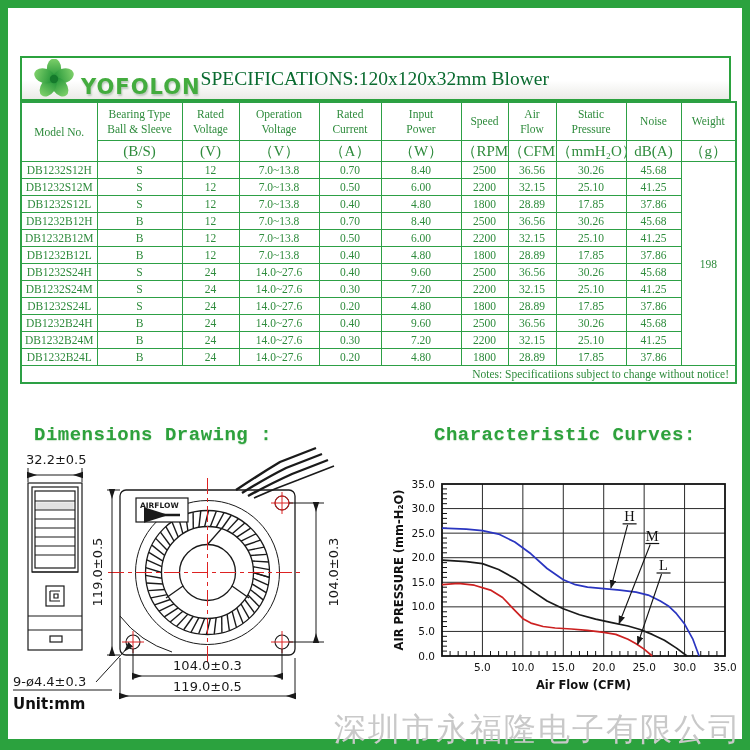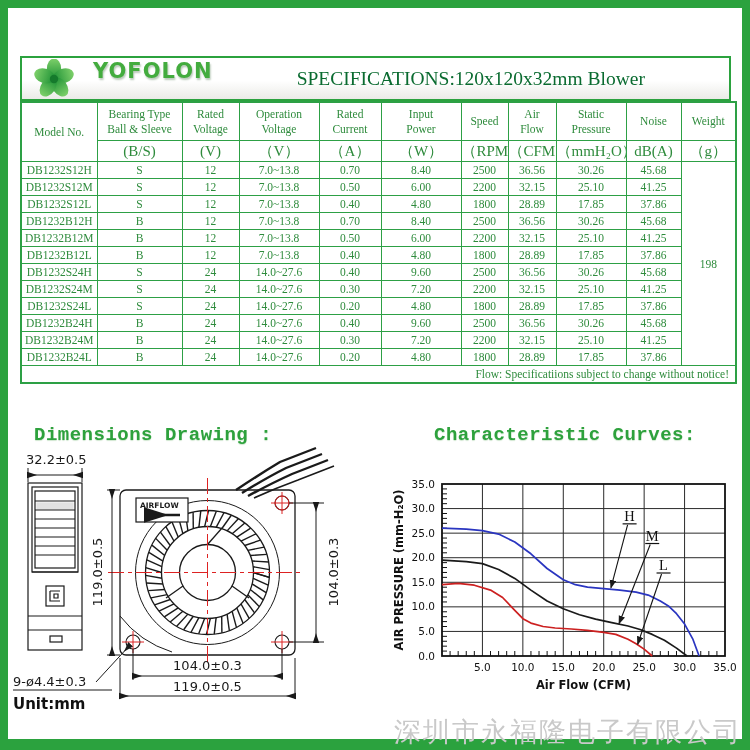--- a/index.html
+++ b/index.html
@@ -4,24 +4,24 @@
 <style>
   html,body{margin:0;padding:0}
   body{width:750px;height:750px;position:relative;background:#fff;
        font-family:"Liberation Serif",serif;overflow:hidden}
   .frame{position:absolute;inset:0;border:8px solid #2ba23e;border-bottom-width:11px;pointer-events:none;z-index:5}
 
   
   .header-box{position:absolute;left:20px;top:56px;width:711px;height:45px;
        border:2px solid #2ba23e;background:linear-gradient(180deg,#ffffff 55%,#ebebe7 100%);
        display:flex;align-items:center;box-sizing:border-box}
-  .logo{display:flex;align-items:flex-start;gap:19px;padding-left:12px}
+  .logo{display:flex;align-items:flex-end;gap:7px;padding-left:12px}
   .logo-text{font-family:"DejaVu Sans",sans-serif;font-weight:bold;font-size:21px;color:#43ac3e;
        letter-spacing:1px;text-shadow:1px 2px 2px #b8c8b8}
-  .spec-title{flex:1;text-align:center;font-size:19.5px;color:#0a6b30;white-space:nowrap}
+  .spec-title{flex:1;text-align:left;font-size:19.5px;color:#0a6b30;white-space:nowrap}
 
   
   .spec-table{position:absolute;left:20px;top:101px;width:715px;border-collapse:collapse;
        table-layout:fixed;border:2px solid #2da045}
   .spec-table th,.spec-table td{border:1px solid #2da045;color:#2e8b3c;text-align:center;
        font-size:11.5px;font-weight:normal;padding:0;overflow:hidden;white-space:nowrap}
   .spec-table thead tr.hrow1 th{height:37px;line-height:1.3}
   .spec-table thead tr.hrow2 th{height:20px;font-size:15px}
   .spec-table tbody td{height:16px;line-height:16px}
   .weight-cell{font-size:12px}
@@ -39,21 +39,21 @@
   .tick{font-family:"DejaVu Sans",sans-serif;font-size:10.5px;fill:#111}
   .axis-label{font-family:"DejaVu Sans",sans-serif;font-size:11.5px;font-weight:bold;fill:#111}
   .ann{font-family:"Liberation Serif",serif;font-size:14.5px;fill:#111}
   .dim-text{font-family:"DejaVu Sans",sans-serif;font-size:13px;fill:#1a1a1a}
   .dim-text-sm{font-family:"DejaVu Sans",sans-serif;font-size:7.5px;font-weight:bold;fill:#1a1a1a}
   .unit-text{font-family:"DejaVu Sans",sans-serif;font-size:15px;font-weight:bold;fill:#111}
 
   
   .watermark{position:absolute;right:8px;bottom:4px;text-align:right;color:#c9c9c9;
        font-family:"DejaVu Sans",sans-serif;line-height:1.02;z-index:6}
-  .wm-cn{font-size:27px;letter-spacing:2px}
+  .wm-cn{font-size:32px;letter-spacing:2px}
   .wm-url{font-size:22px}
 </style>
 </head>
 <body>
 
 <div class="frame"></div>
 
 <div class="header-box">
   <div class="logo">
     <svg width="40" height="40" viewBox="-20 -20 40 40">
@@ -258,21 +258,21 @@
         <td>24</td>
         <td>14.0~27.6</td>
         <td>0.20</td>
         <td>4.80</td>
         <td>1800</td>
         <td>28.89</td>
         <td>17.85</td>
         <td>37.86</td>
       </tr>
       <tr>
-        <td colspan="11" class="notes-cell">Flow: Specificatiions subject to change without notice!</td>
+        <td colspan="11" class="notes-cell">Notes: Specificatiions subject to change without notice!</td>
       </tr>
     </tbody>
 </table>
 
 <div class="section-title" id="dim-title">Dimensions Drawing :</div>
 <div class="section-title" id="curve-title">Characteristic Curves:</div>
 
 <svg id="dim-svg" width="366" height="266" viewBox="0 0 366 266">
   <defs>
     <marker id="da" markerWidth="10" markerHeight="8" refX="9" refY="4" orient="auto">

